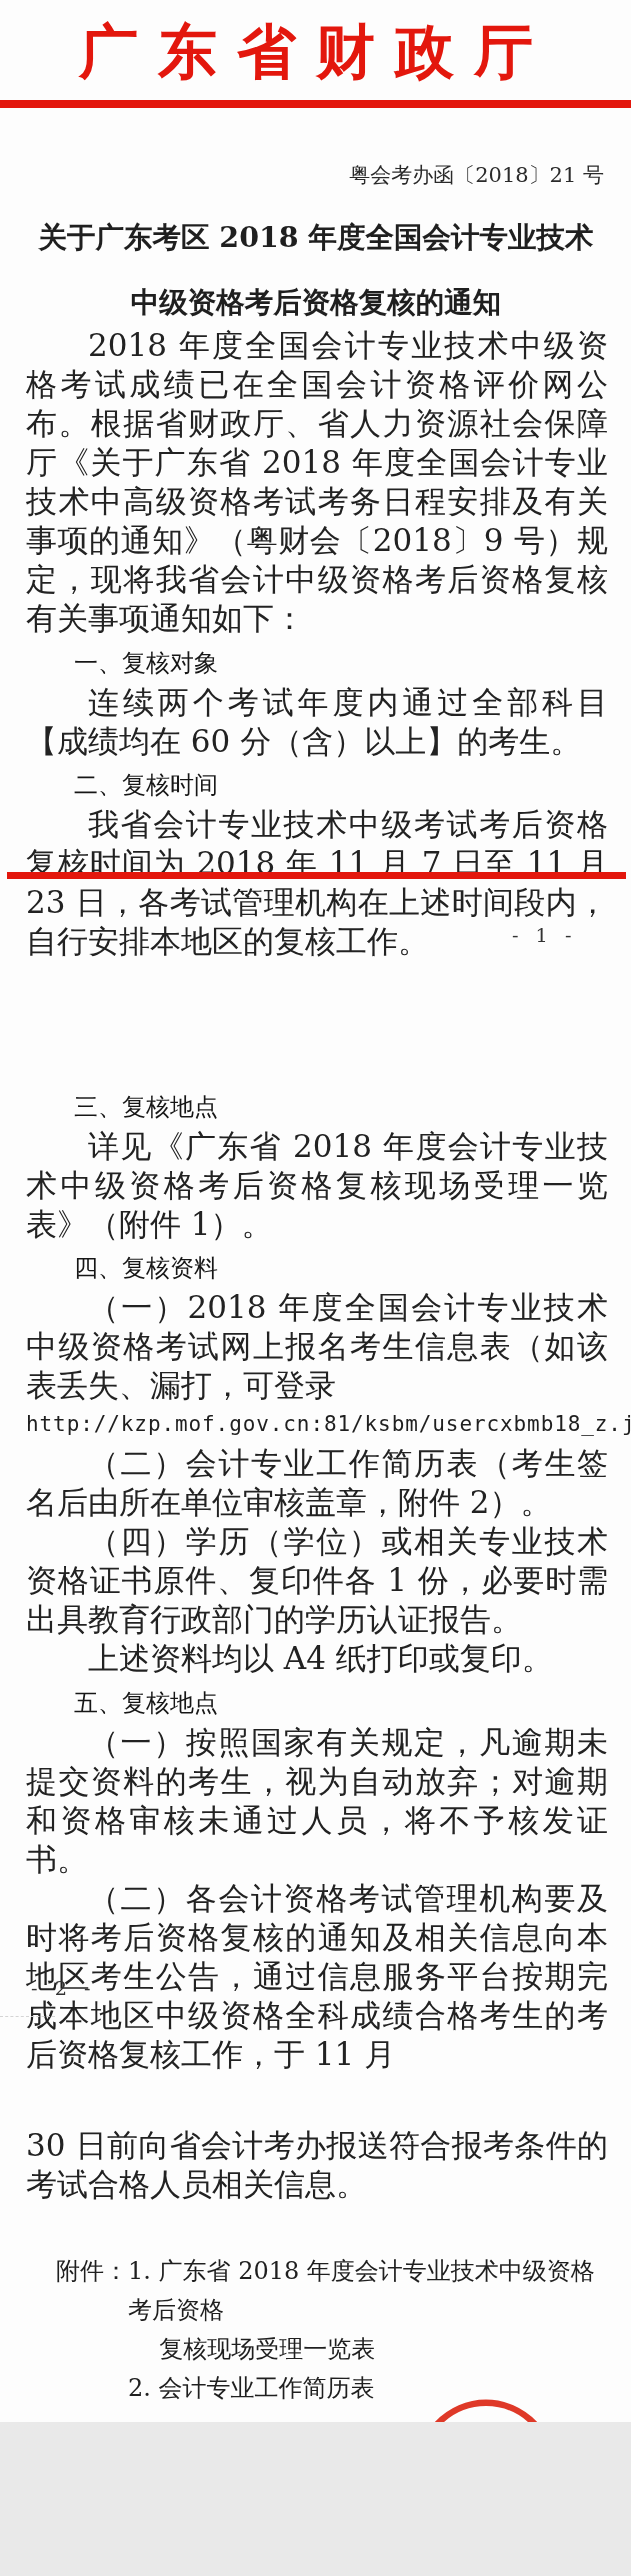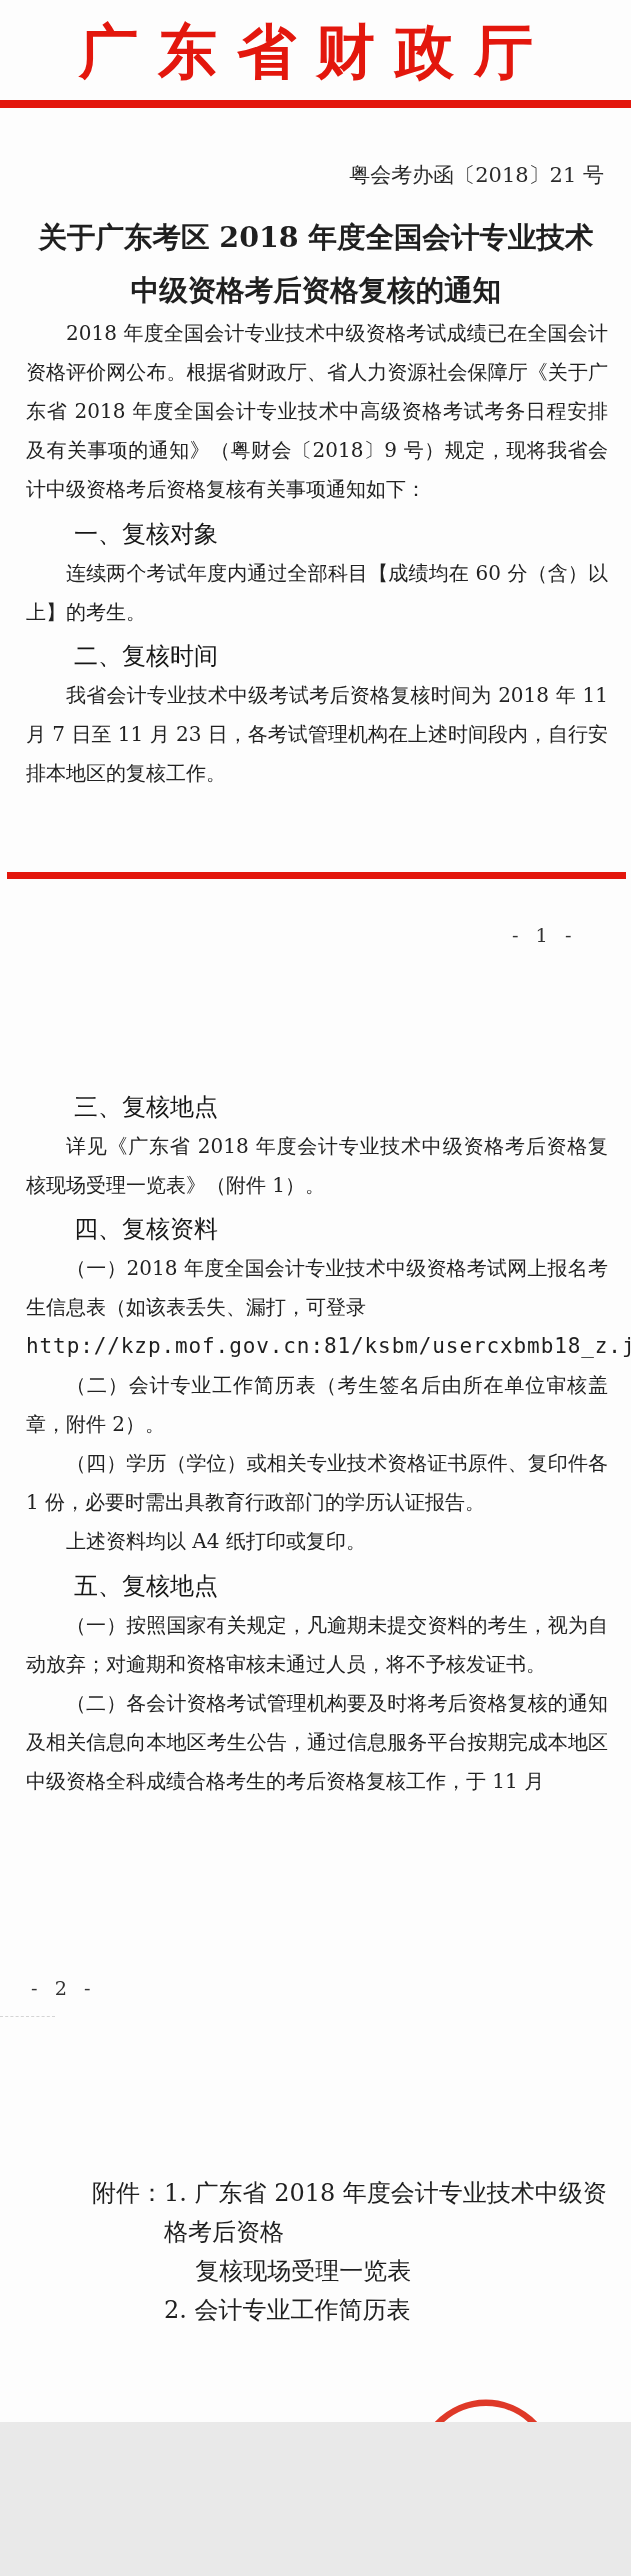--- a/index.html
+++ b/index.html
@@ -14,26 +14,26 @@
     margin-top:9.2px; text-align:center;
     font-size:59px; line-height:86px; font-weight:bold;
     letter-spacing:20px; color:#e3170d; white-space:nowrap;
   }
   .rule { height:8.3px; background:#e3170d; margin-top:4.6px; }
   .docnum {
     margin-top:53px; padding-right:28px; text-align:right;
     font-size:21px; line-height:28px; color:#2a2a2a;
   }
   .title { margin-top:24px; text-align:center; font-weight:bold; font-size:28.5px; line-height:48px; }
-  .title .t2 { margin-top:5px; }
+  .title .t2 { margin-top:17px; }
   
   .bodytext { padding:0 24px 0 26px; }
   .salutation { margin-top:37px; font-size:24px; line-height:39px; }
   .para {
-    margin:0; font-size:20px; line-height:39px;
+    margin:0; font-size:31px; line-height:39px;
     text-align:justify; text-indent:2em; color:#222;
   }
   .heading {
     margin:5.5px 0 0 0; font-size:24px; line-height:39px; text-indent:2em;
     font-weight:normal; font-family:"DejaVu Sans","Liberation Sans",sans-serif;
     color:#161616;
   }
   .urlline {
     margin:0; font-size:21px; line-height:39px; text-indent:0;
     font-family:"DejaVu Sans Mono","Liberation Mono",monospace;
@@ -43,21 +43,21 @@
   .rule2 { position:absolute; top:872px; left:7.4px; right:6.4px; height:7.4px; background:#e3170d; }
   .pagenum { position:absolute; font-size:19.3px; letter-spacing:5.5px; color:#333; }
   #pn1 { top:924px; right:55px; }
   #pn2 { top:1977px; left:31px; }
   .dashline { position:absolute; top:2016px; left:0; width:55px; border-top:1.8px dashed #d4d4d4; }
   
   #p2 { position:absolute; top:1082px; left:0; right:0; }
   #p3 { position:absolute; top:2126px; left:0; right:0; }
   .cont-para { text-indent:0; }
   
-  .attach { display:flex; margin-top:48px; margin-left:66px; font-size:24px; line-height:39px; }
+  .attach { display:flex; margin-top:48px; margin-left:30px; font-size:24px; line-height:39px; }
   .attach-label { flex:none; }
   .attach-items { }
   .attach-item1-cont { padding-left:1.3em; }
   
   .sig { position:absolute; top:2474px; right:40px; z-index:1; text-align:center; }
   .sig-name { font-size:25px; line-height:40px; white-space:nowrap; }
   .sig-date { font-size:24px; line-height:40px; letter-spacing:1.8px; }
   .seal { position:absolute; left:407px; top:2397px; width:158px; height:166px; z-index:2; opacity:0.93; }
   .watermark { position:absolute; right:-1.8px; top:2492px; z-index:3; text-align:left; }
   .wm-text {
@@ -111,20 +111,21 @@
       <p class="para">（一）按照国家有关规定，凡逾期未提交资料的考生，视为自动放弃；对逾期和资格审核未通过人员，将不予核发证书。</p>
       <p class="para">（二）各会计资格考试管理机构要及时将考后资格复核的通知及相关信息向本地区考生公告，通过信息服务平台按期完成本地区中级资格全科成绩合格考生的考后资格复核工作，于 11 月</p>
     </div>
   </div>
 
   <div class="pagenum" id="pn2">- 2 -</div>
   <div class="dashline"></div>
 
   <div id="p3">
     <div class="bodytext">
+      <p class="para cont-para">30 日前向省会计考办报送符合报考条件的考试合格人员相关信息。</p>
       <div class="attach">
         <div class="attach-label">附件：</div>
         <div class="attach-items">
           <div>1. 广东省 2018 年度会计专业技术中级资格考后资格</div>
           <div class="attach-item1-cont">复核现场受理一览表</div>
           <div>2. 会计专业工作简历表</div>
         </div>
       </div>
     </div>
   </div>

